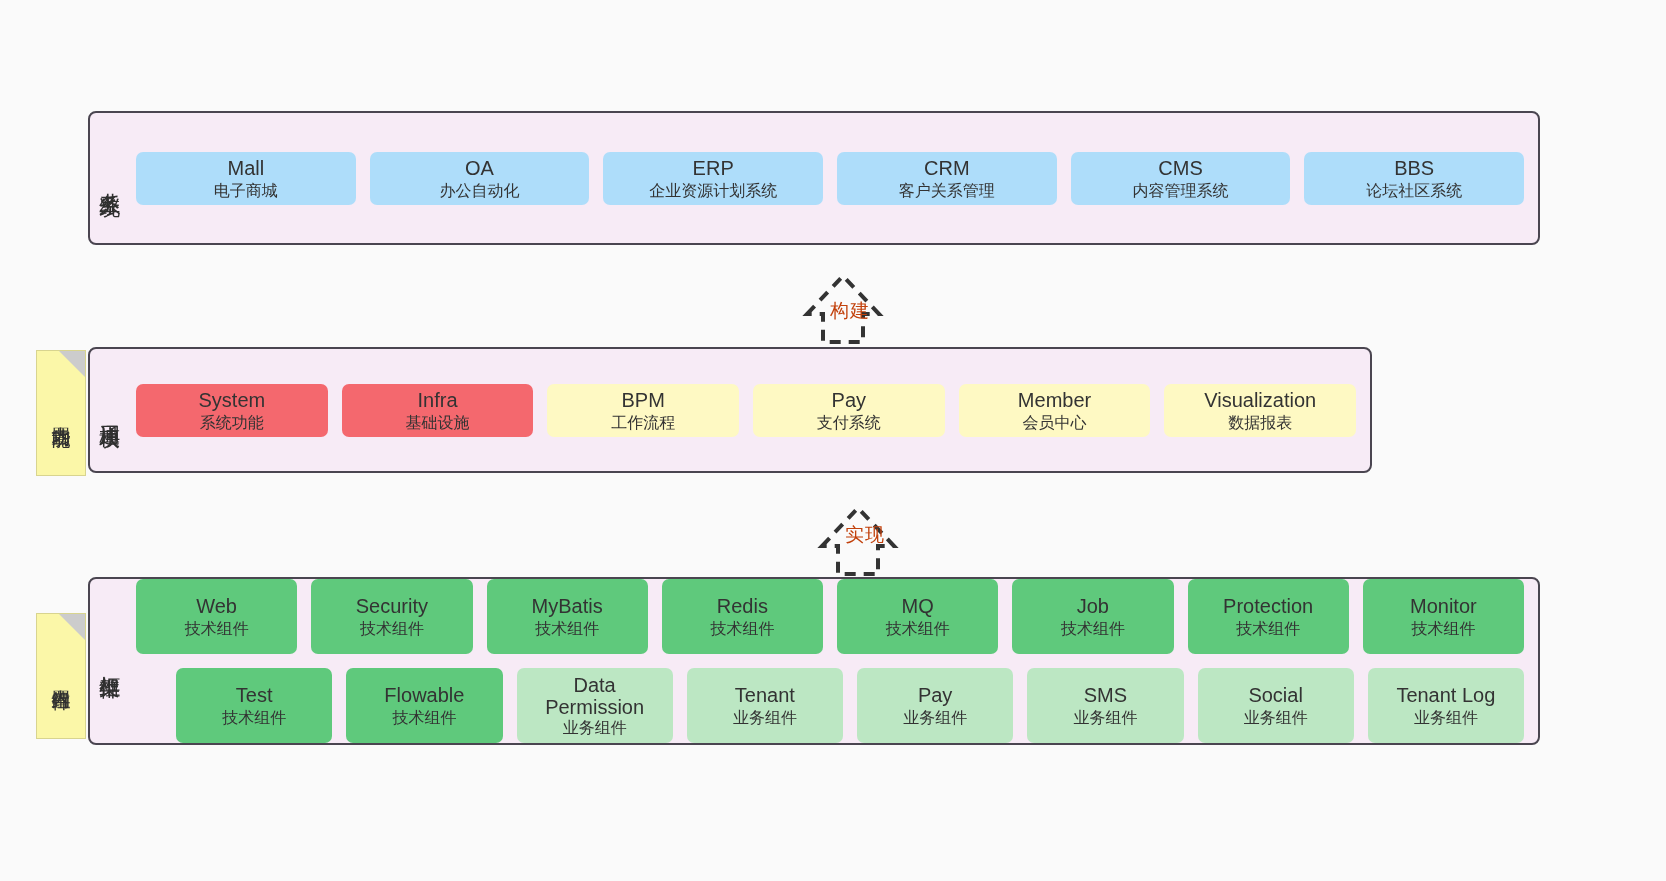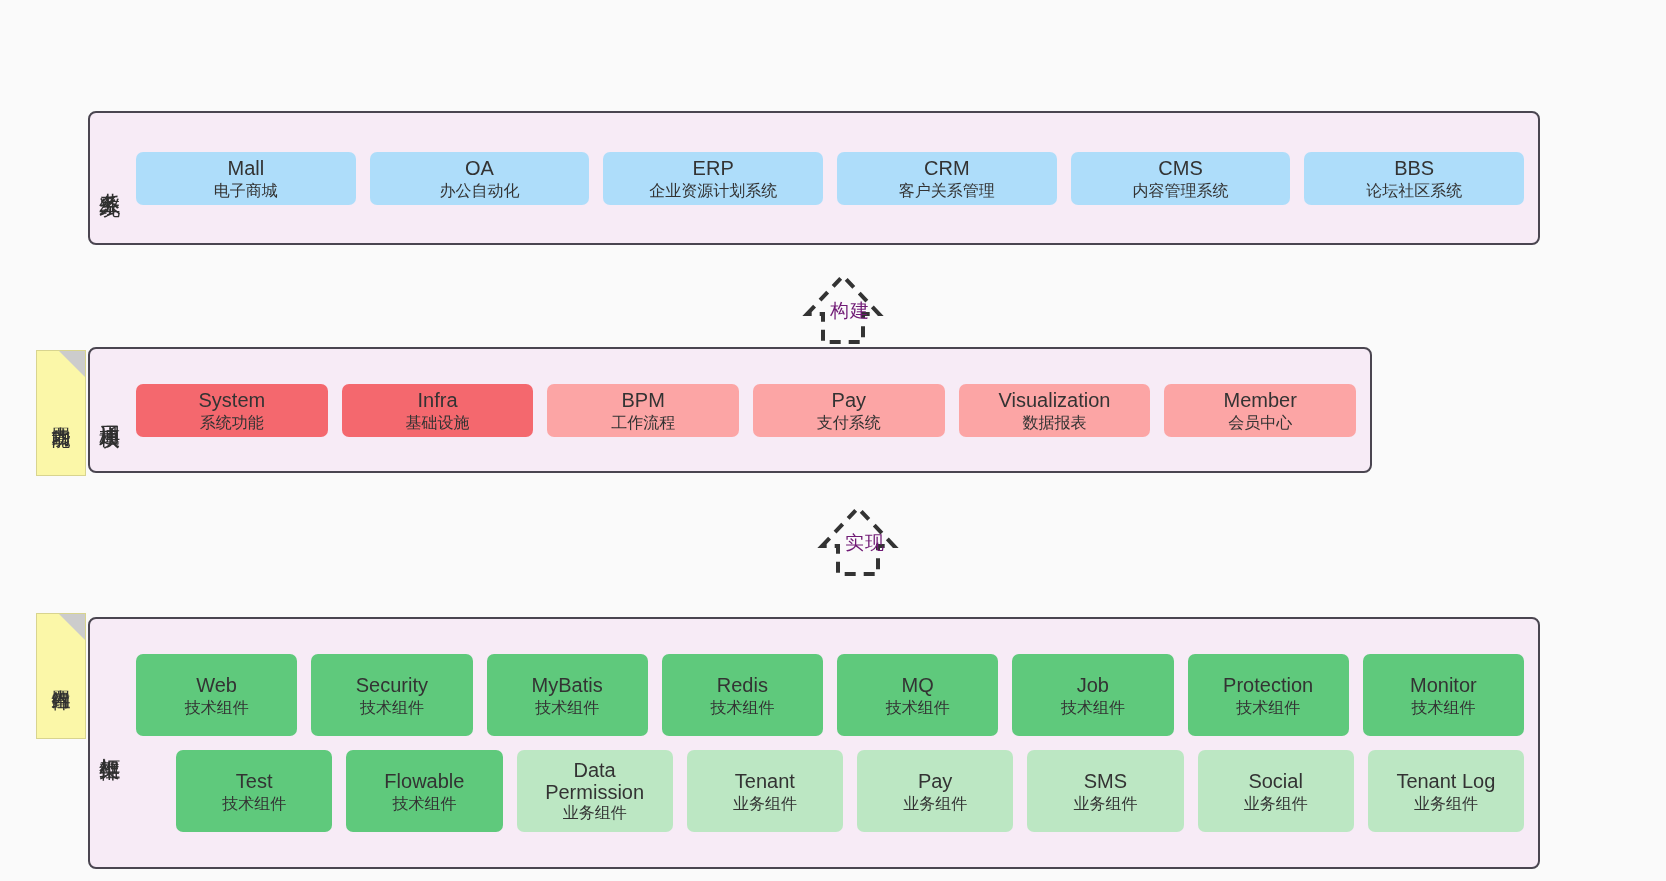--- a/index.html
+++ b/index.html
@@ -71,21 +71,21 @@
     line-height: 1.25;
     box-sizing: border-box;
     padding: 4px 6px;
     color: #333333;
   }
   .card .t1 { font-size: 20px; }
   .card .t2 { font-size: 16px; }
 
   .card.blue  { background: #AEDDFA; }
   .card.red   { background: #F4686E; }
-  .card.pink  { background: #fca5a5; }
+  .card.pink  { background: #fef9c3; }
   .card.green { background: #5FC97C; }
   .card.lgreen{ background: #BCE7C3; }
 
   
   .note {
     position: absolute;
     background: #FBF7A8;
     border: 1px solid #d8d48f;
     box-sizing: border-box;
     display: flex;
@@ -115,21 +115,21 @@
     position: absolute;
     pointer-events: none;
   }
   .arrow svg { display: block; overflow: visible; }
   .arrow-label {
     position: absolute;
     left: 0;
     right: 0;
     text-align: center;
     font-size: 19px;
-    color: #701a75;
+    color: #c2410c;
     letter-spacing: 1px;
     user-select: none;
   }
 </style>
 </head>
 <body>
 
 <div class="canvas">
 
   <div class="layer" style="left:88px; top:111px; width:1452px; height:134px;">
@@ -190,44 +190,44 @@
         </div>
         <div class="card pink">
           <span class="t1">BPM</span>
           <span class="t2">工作流程</span>
         </div>
         <div class="card pink">
           <span class="t1">Pay</span>
           <span class="t2">支付系统</span>
         </div>
         <div class="card pink">
+          <span class="t1">Member</span>
+          <span class="t2">会员中心</span>
+        </div>
+        <div class="card pink">
           <span class="t1">Visualization</span>
           <span class="t2">数据报表</span>
-        </div>
-        <div class="card pink">
-          <span class="t1">Member</span>
-          <span class="t2">会员中心</span>
         </div>
       </div>
     </div>
   </div>
 
   <div class="arrow" style="left:770px; top:490px; width:190px; height:86px;">
     <svg width="190" height="86" viewBox="0 0 190 86" fill="none">
       <path d="M52 56 L88 18 L124 56 L108 56 L108 84 L68 84 L68 56 Z" stroke="#333333" stroke-width="4" stroke-dasharray="11 8" stroke-linecap="butt" stroke-linejoin="miter" fill="none"></path>
     </svg>
-    <div class="arrow-label" style="top:40px;">实现</div>
+    <div class="arrow-label" style="top:32px;">实现</div>
   </div>
 
   <div class="note" style="left:36px; top:613px; width:50px; height:126px;">
     <div class="fold"></div>
     <span>内置组件</span>
   </div>
 
-  <div class="layer" style="left:88px; top:577px; width:1452px; height:252px;margin-top:40px;">
+  <div class="layer" style="left:88px; top:577px; width:1452px; height:168px;">
     <div class="layer-title">框架组件</div>
     <div class="layer-body">
 
       <div class="row" style="height:82px;">
         <div class="card green">
           <span class="t1">Web</span>
           <span class="t2">技术组件</span>
         </div>
         <div class="card green">
           <span class="t1">Security</span>

